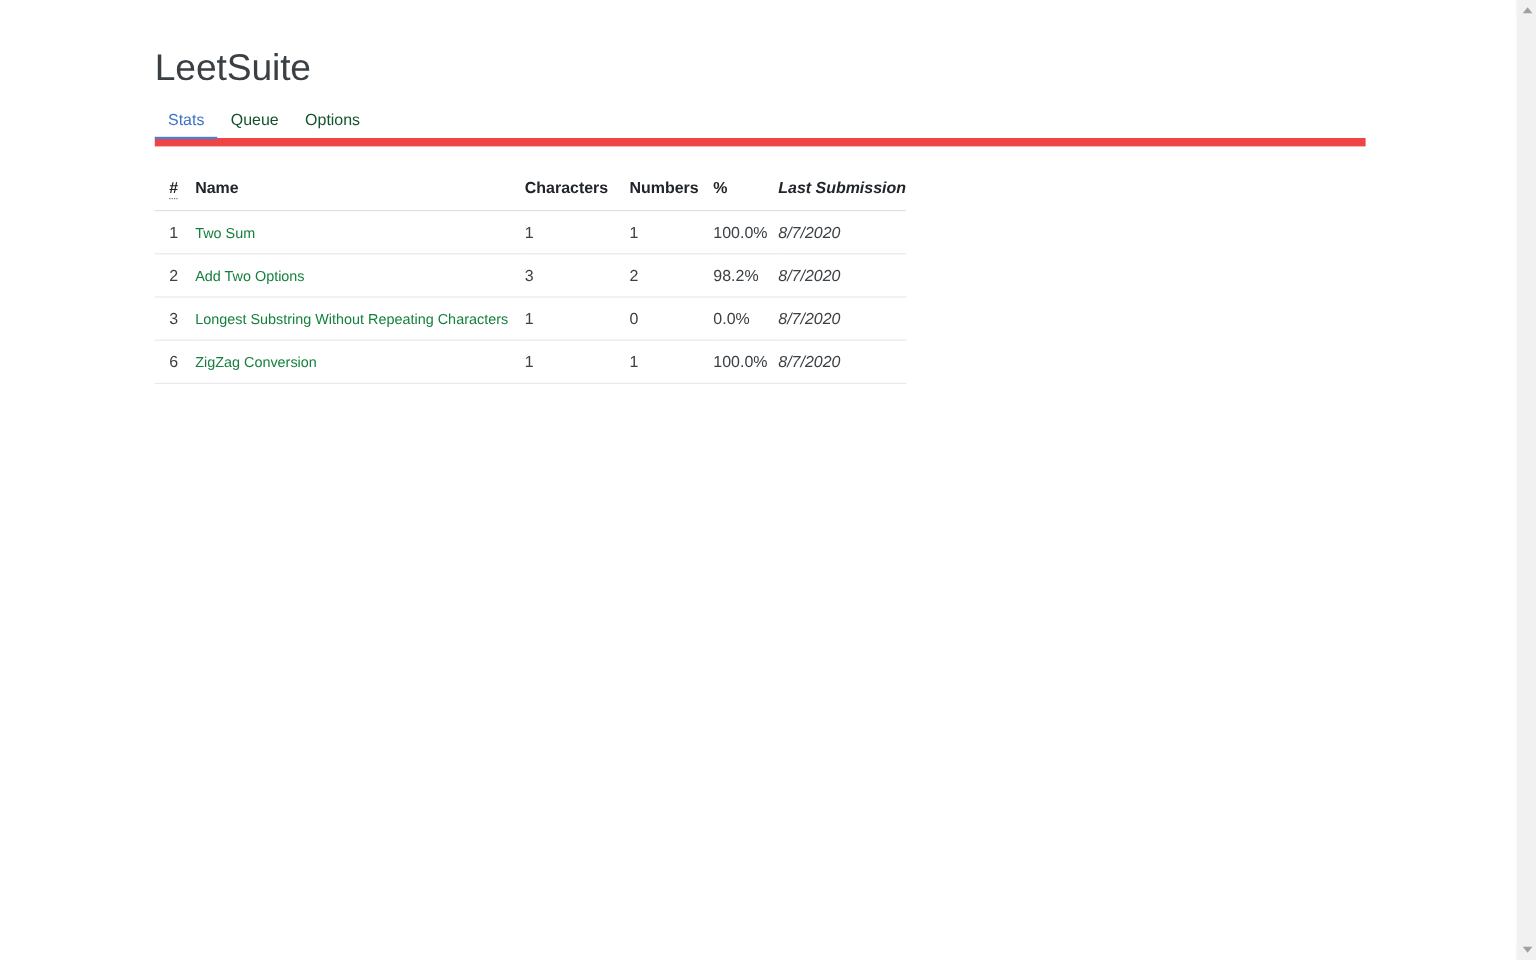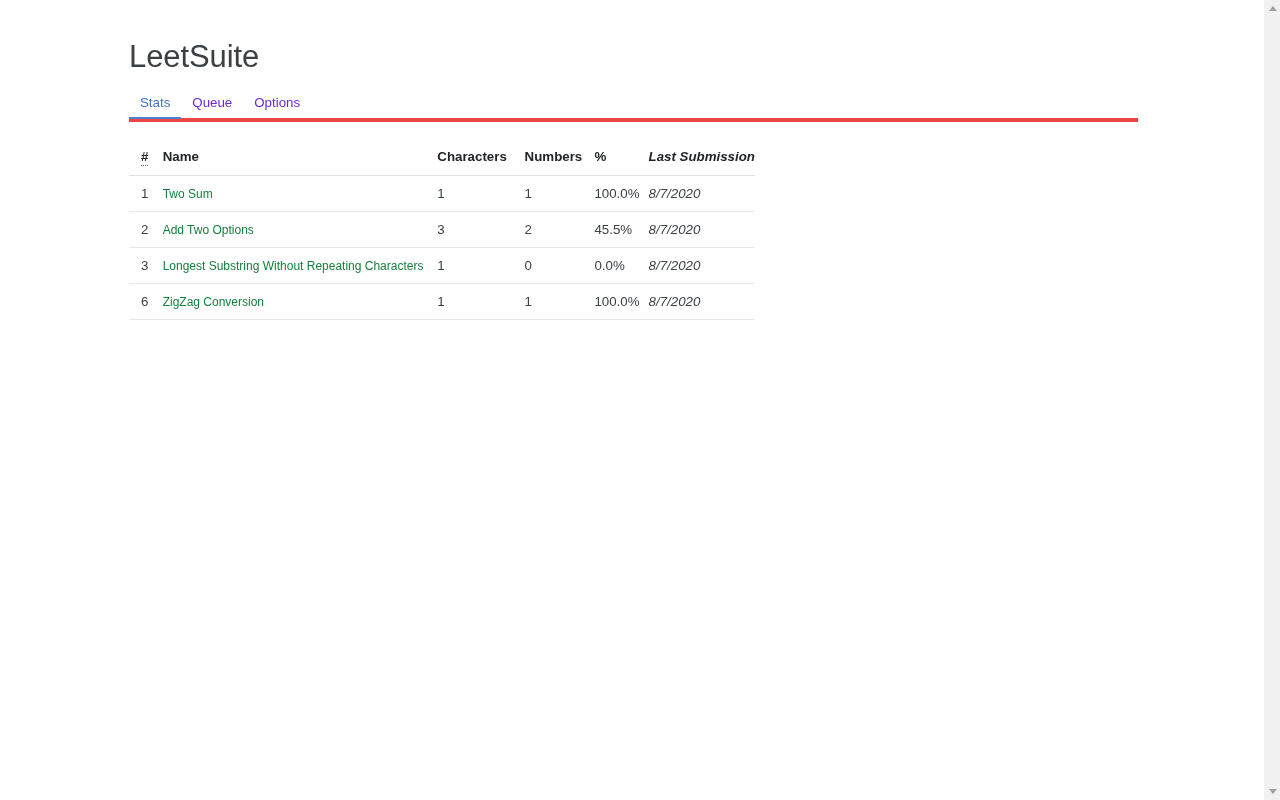--- a/index.html
+++ b/index.html
@@ -37,28 +37,28 @@
     line-height: 38px;
     color: #3b4045;
     letter-spacing: -0.1px;
   }
 
   
   .tabs {
     margin-top: 19px;
     display: flex;
     align-items: flex-end;
-    border-bottom: 4px solid #ef4444;
+    border-bottom: 7px solid #ef4444;
     height: 27px;
   }
   .tab {
     position: relative;
     font-size: 13.3px;
     line-height: 13px;
-    color: #6d28d9;
+    color: #14532d;
     padding: 0 11px 9px 11px;
     cursor: pointer;
     white-space: nowrap;
     text-decoration: none;
   }
   .tab:first-child { padding-left: 11px; }
   .tab.active {
     color: #3f72c4;
   }
   .tab.active::after {
@@ -201,21 +201,21 @@
           <td class="col-last num-cell">8/7/2020</td>
         </tr>
 
         <tr>
           <td class="col-rank num-cell">2</td>
           <td class="col-name">
             <a class="problem-link" href="#">Add Two Options</a>
           </td>
           <td class="col-subs num-cell">3</td>
           <td class="col-acc num-cell">2</td>
-          <td class="col-pct num-cell">45.5%</td>
+          <td class="col-pct num-cell">98.2%</td>
           <td class="col-last num-cell">8/7/2020</td>
         </tr>
 
         <tr>
           <td class="col-rank num-cell">3</td>
           <td class="col-name">
             <a class="problem-link" href="#">Longest Substring Without Repeating Characters</a>
           </td>
           <td class="col-subs num-cell">1</td>
           <td class="col-acc num-cell">0</td>

